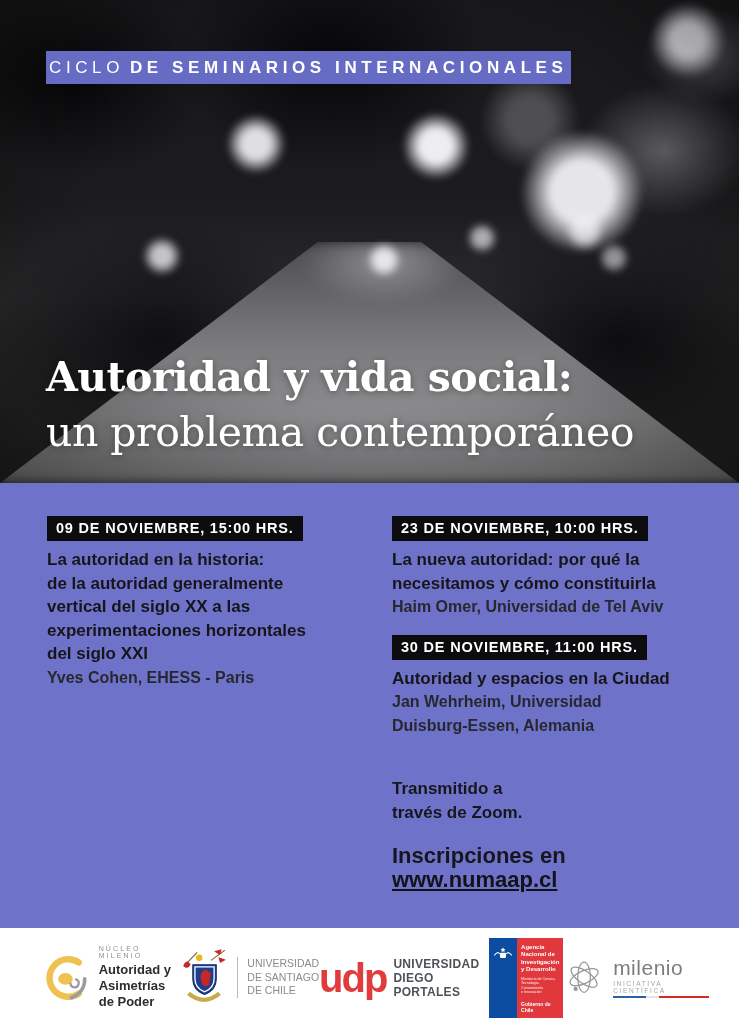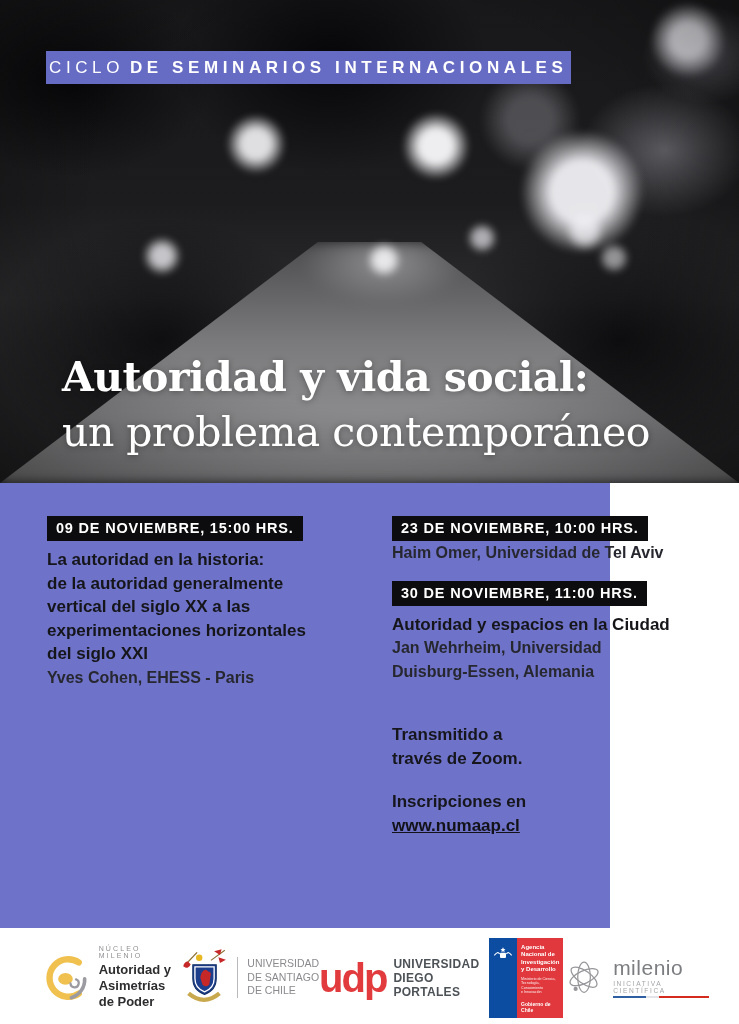--- a/index.html
+++ b/index.html
@@ -36,42 +36,42 @@
       radial-gradient(circle at 530px 120px, rgba(200,200,208,.3) 0 22px, transparent 50px);}
   .vignette{position:absolute;inset:0;pointer-events:none;
       background:radial-gradient(ellipse at 50% 42%, transparent 52%, rgba(0,0,0,.42) 100%);}
 
   .banner{position:absolute;left:46px;top:51px;height:33px;line-height:33px;
           background:#666bc3;color:#fff;padding:0 3px;font-size:17px;letter-spacing:4.6px;
           white-space:nowrap;z-index:3;}
   .banner .lt{font-weight:300;margin-right:6px;}
   .banner .bd{font-weight:700;}
 
-  .hero-title{position:absolute;left:62px;top:350px;margin:0;z-index:3;color:#fff;
+  .hero-title{position:absolute;left:46px;top:350px;margin:0;z-index:3;color:#fff;
               font-family:"DejaVu Serif","Liberation Serif",serif;
               text-shadow:0 1px 6px rgba(0,0,0,.35);}
   .hero-title .t1{display:block;font-weight:700;font-size:41px;line-height:55px;letter-spacing:-.5px;}
   .hero-title .t2{display:block;font-weight:400;font-size:41px;line-height:55px;letter-spacing:-.5px;}
 
   
-  .purple{position:relative;width:610px;height:445px;background:#6e73c9;}
+  .purple{position:relative;width:739px;height:445px;background:#6e73c9;}
   .col{position:absolute;top:33px;width:330px;}
   .col.left{left:47px;}
   .col.right{left:392px;}
   .badge{display:inline-block;background:#0c0c0e;color:#fff;font-size:14.5px;font-weight:700;
          letter-spacing:.8px;padding:4px 9px 5px 9px;white-space:nowrap;}
   .topic{margin:7px 0 0 0;font-size:17px;line-height:23.5px;font-weight:700;color:#15151a;
          white-space:pre-line;}
   .speaker{margin:0;font-size:16px;line-height:23.5px;font-weight:700;color:#272730;
            white-space:pre-line;}
   .session.s2{margin-top:26px;}
   .session.s4{margin-top:16px;}
   .broadcast{margin:40px 0 0 0;font-size:17px;line-height:23.5px;font-weight:600;color:#16161c;
              white-space:pre-line;}
-  .registration{margin:20px 0 0 0;font-size:17px;line-height:23.5px;font-weight:600;color:#16161c;}
+  .registration{margin:20px 0 0 0;font-size:22px;line-height:23.5px;font-weight:600;color:#16161c;}
   .registration a{color:#121218;font-weight:700;text-decoration:underline;}
 
   
   .footer{display:flex;align-items:center;justify-content:space-between;
           width:739px;height:99px;background:#fff;box-sizing:border-box;padding:0 30px 0 44px;}
   .lg{display:flex;align-items:center;}
   .pre{white-space:pre-line;}
 
   .numaap-text{margin-left:9px;}
   .numaap-eyebrow{font-size:7px;letter-spacing:2.1px;color:#8f8f93;margin-bottom:3px;}
@@ -128,20 +128,22 @@
 vertical del siglo XX a las
 experimentaciones horizontales
 del siglo XXI</p>
         <p class="speaker">Yves Cohen, EHESS - Paris</p>
       </div>
     </div>
 
     <div class="col right">
       <div class="session s3">
         <span class="badge">23 DE NOVIEMBRE, 10:00 HRS.</span>
+        <p class="topic">La nueva autoridad: por qué la
+necesitamos y cómo constituirla</p>
         <p class="speaker">Haim Omer, Universidad de Tel Aviv</p>
       </div>
       <div class="session s4">
         <span class="badge">30 DE NOVIEMBRE, 11:00 HRS.</span>
         <p class="topic">Autoridad y espacios en la Ciudad</p>
         <p class="speaker">Jan Wehrheim, Universidad
 Duisburg-Essen, Alemania</p>
       </div>
       <p class="broadcast">Transmitido a
 través de Zoom.</p>

